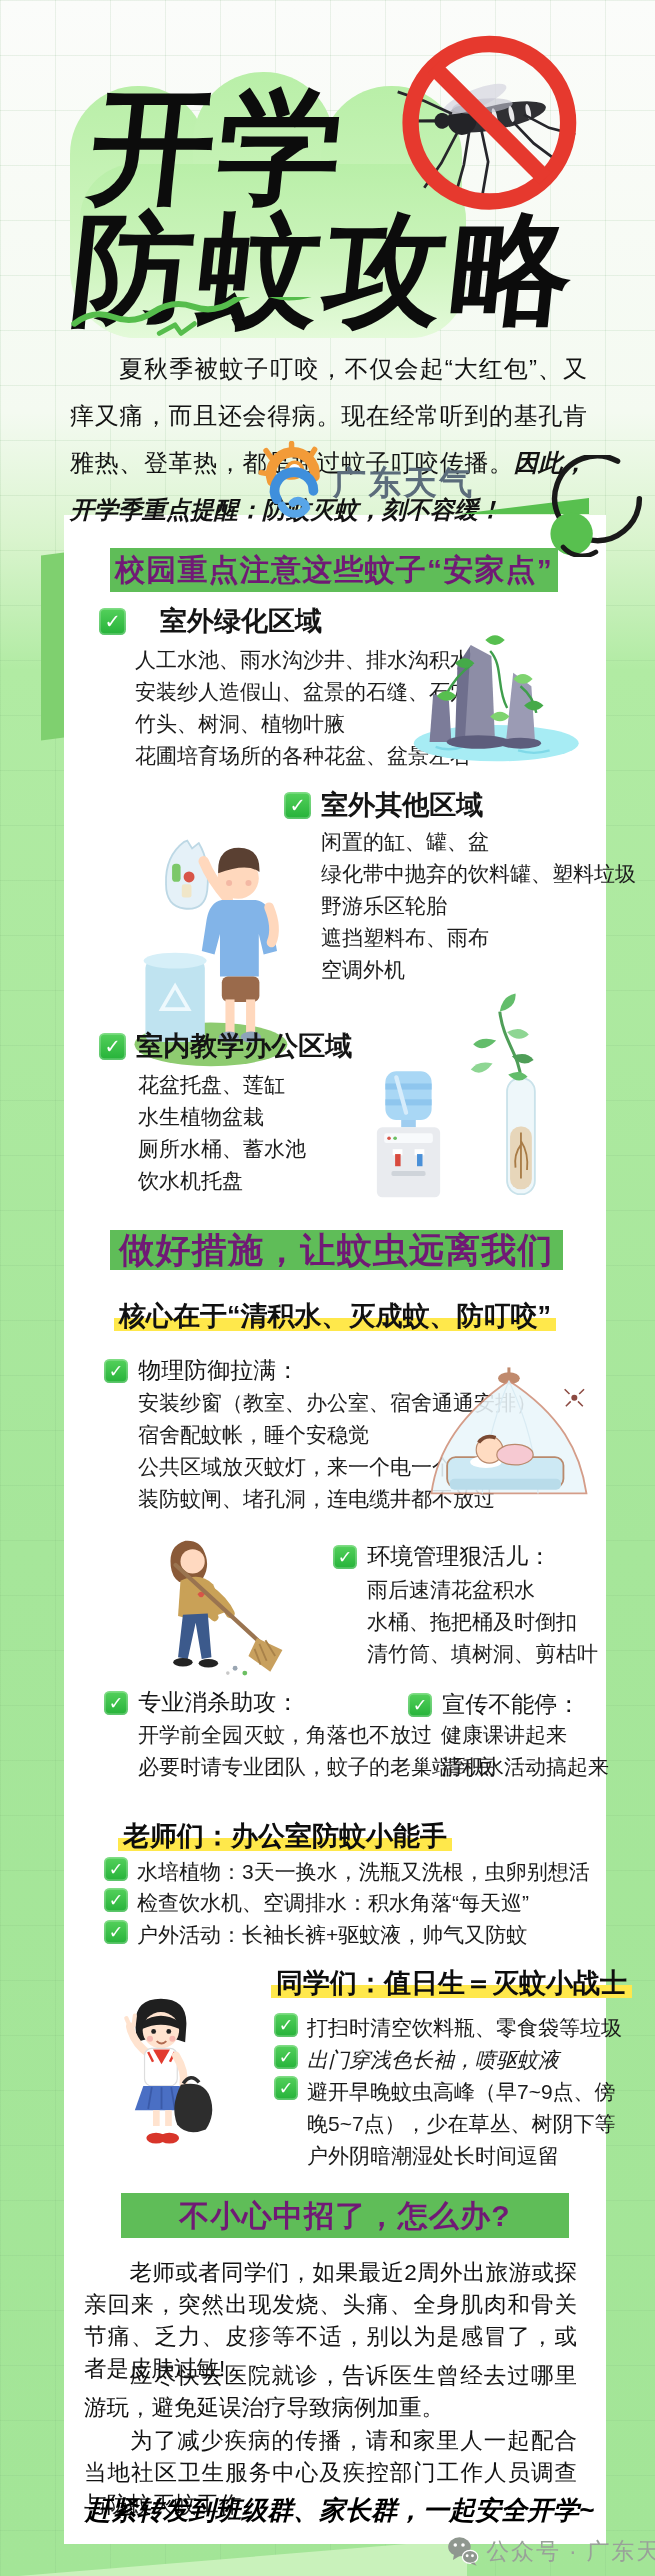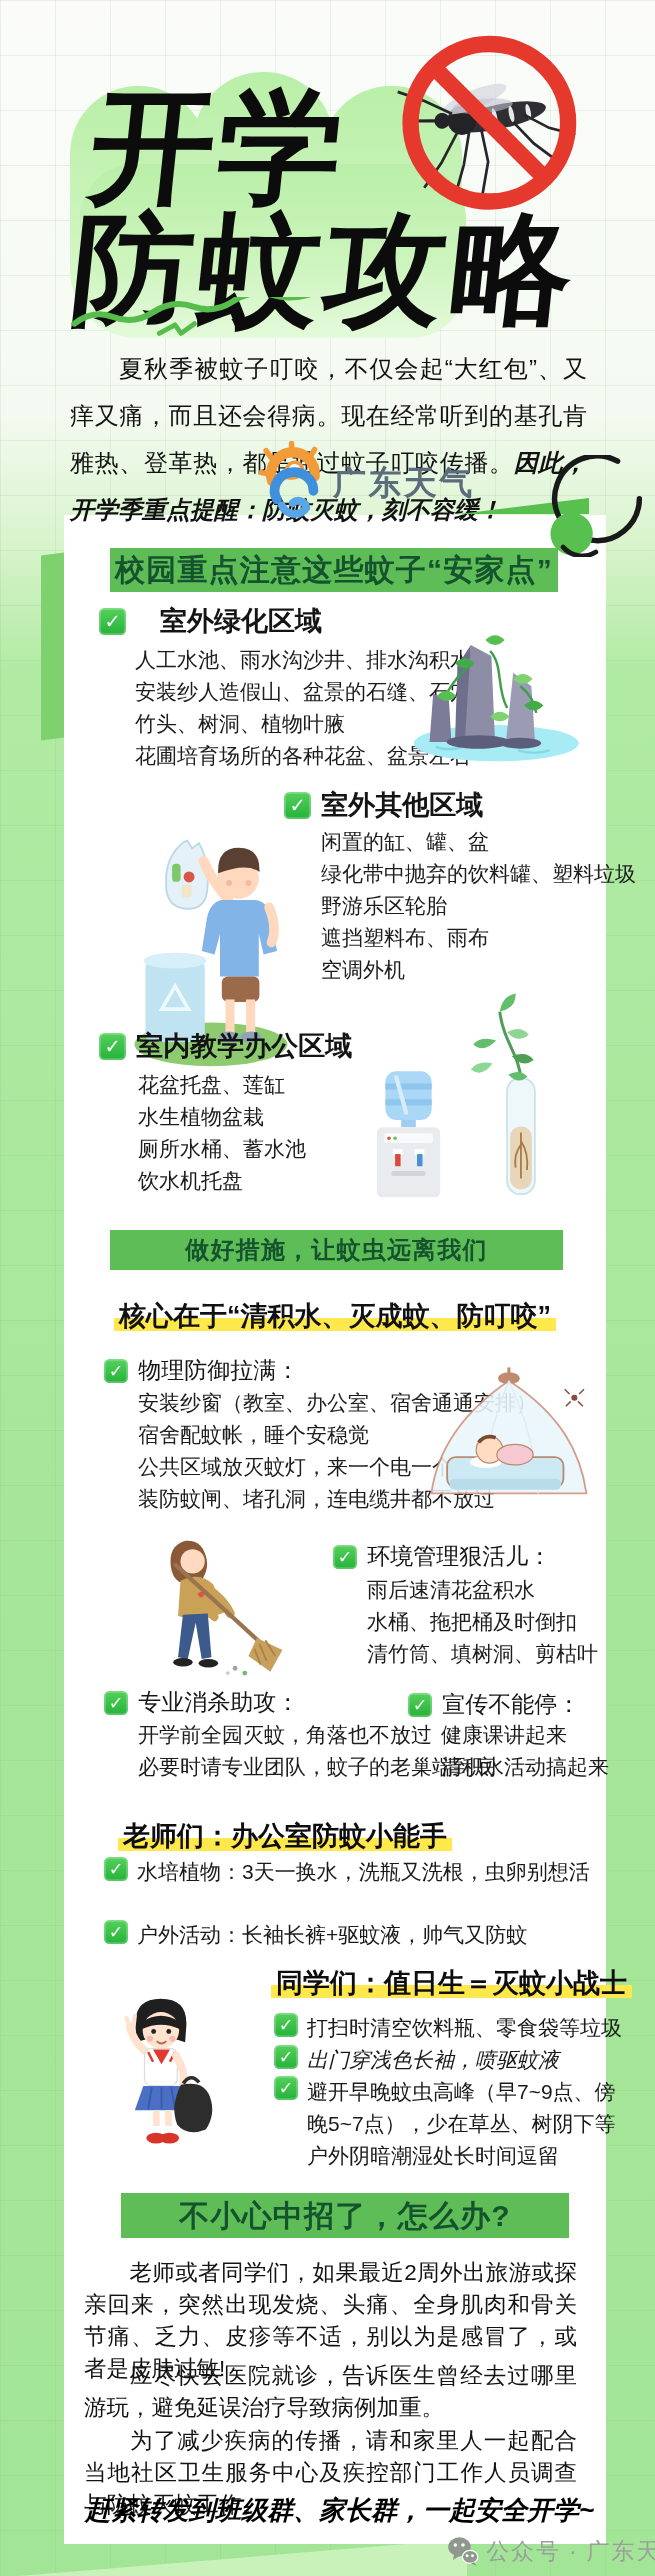--- a/index.html
+++ b/index.html
@@ -20,21 +20,21 @@
   .blob{position:absolute;background:linear-gradient(180deg,#b9efa8 0%,#ccf4bc 55%,#e4fada 100%);z-index:1;}
   .hero-title{position:absolute;z-index:2;font-weight:900;color:#0c0c0c;line-height:1;
     transform:skewX(-6deg);letter-spacing:3.6px;white-space:nowrap;}
   .intro{position:absolute;z-index:2;font-size:24px;line-height:47px;text-align:justify;color:#121212;}
   .intro .ind{display:inline-block;width:2em;}
   .intro b{font-style:italic;font-weight:900;}
   .logo{position:absolute;z-index:2;display:flex;align-items:center;gap:0;}
   .logo-text{font-size:33px;font-weight:600;color:#5b6c7b;letter-spacing:2.4px;}
   
   .card{position:absolute;left:64px;top:515px;width:542px;height:2029px;background:#ffffff;z-index:1;}
-  .banner{position:absolute;z-index:3;background:#5fbd58;color:#14532d;font-weight:700;
+  .banner{position:absolute;z-index:3;background:#5fbd58;color:#701a75;font-weight:700;
     text-align:center;letter-spacing:1.2px;white-space:nowrap;}
   .chk{display:inline-block;width:27px;height:27px;border-radius:5.5px;flex:0 0 auto;
     background:linear-gradient(180deg,#55d15c,#25b239);position:relative;box-shadow:inset 0 0 0 1.8px rgba(255,255,255,.25);}
   .chk::after{content:"\2713";position:absolute;left:0;top:0;width:100%;height:100%;
     color:#fff;font-weight:900;font-size:19.4px;line-height:27px;text-align:center;}
   .chk.sm{width:24px;height:24px;}
   .chk.sm::after{font-size:17.6px;line-height:24px;}
   .ghead{position:absolute;z-index:3;display:flex;align-items:center;gap:10.3px;white-space:nowrap;}
   .gtitle{font-size:27px;font-weight:700;color:#141414;}
   .gtitle2{font-size:23px;font-weight:400;color:#161616;}
@@ -225,21 +225,21 @@
     <g fill="#63bd6b">
       <path d="M84,38 q4,-26 26,-30 q2,24 -26,30z"></path>
       <path d="M96,72 q22,-12 36,4 q-18,16 -36,-4z" fill="#8ed693"></path>
       <path d="M78,86 q-24,-8 -38,6 q16,16 38,-6z"></path>
       <path d="M104,112 q24,-10 36,6 q-18,14 -36,-6z" fill="#4f9e58"></path>
       <path d="M72,124 q-24,-6 -36,10 q18,14 36,-10z" fill="#8ed693"></path>
       <path d="M98,142 q20,-10 32,4 q-16,14 -32,-4z"></path>
     </g>
   </svg>
 
-  <div class="banner" style="left:110px;top:1230px;width:453px;height:40px;line-height:40px;font-size:24px;">做好措施，让蚊虫远离我们</div>
+  <div class="banner" style="left:110px;top:1230px;width:453px;height:40px;line-height:40px;font-size:35px;">做好措施，让蚊虫远离我们</div>
 
   <div class="abs" style="left:64px;top:1298px;width:542px;text-align:center;z-index:3;">
     <span class="hl" style="font-size:27px;font-weight:700;">核心在于“清积水、灭成蚊、防叮咬”</span>
   </div>
 
   <div class="ghead" style="left:104px;top:1355px;">
     <span class="chk sm"></span>
     <span class="gtitle2">物理防御拉满：</span>
   </div>
   <div class="lines" style="left:138px;top:1387px;">
@@ -309,20 +309,24 @@
     <div>健康课讲起来</div>
     <div>清积水活动搞起来</div>
   </div>
 
   <div class="ytitle" style="left:118px;top:1818px;">
     <span class="hl">老师们：办公室防蚊小能手</span>
   </div>
   <div class="row" style="left:104px;top:1857px;">
     <span class="chk sm"></span>
     <span class="rtext" style="white-space:nowrap;">水培植物：3天一换水，洗瓶又洗根，虫卵别想活</span>
+  </div>
+  <div class="row" style="left:104px;top:1888px;">
+    <span class="chk sm"></span>
+    <span class="rtext" style="white-space:nowrap;">检查饮水机、空调排水：积水角落“每天巡”</span>
   </div>
   <div class="row" style="left:104px;top:1920px;">
     <span class="chk sm"></span>
     <span class="rtext" style="white-space:nowrap;">户外活动：长袖长裤+驱蚊液，帅气又防蚊</span>
   </div>
 
   <div class="ytitle" style="left:271px;top:1965px;">
     <span class="hl">同学们：值日生＝灭蚊小战士</span>
   </div>
 

